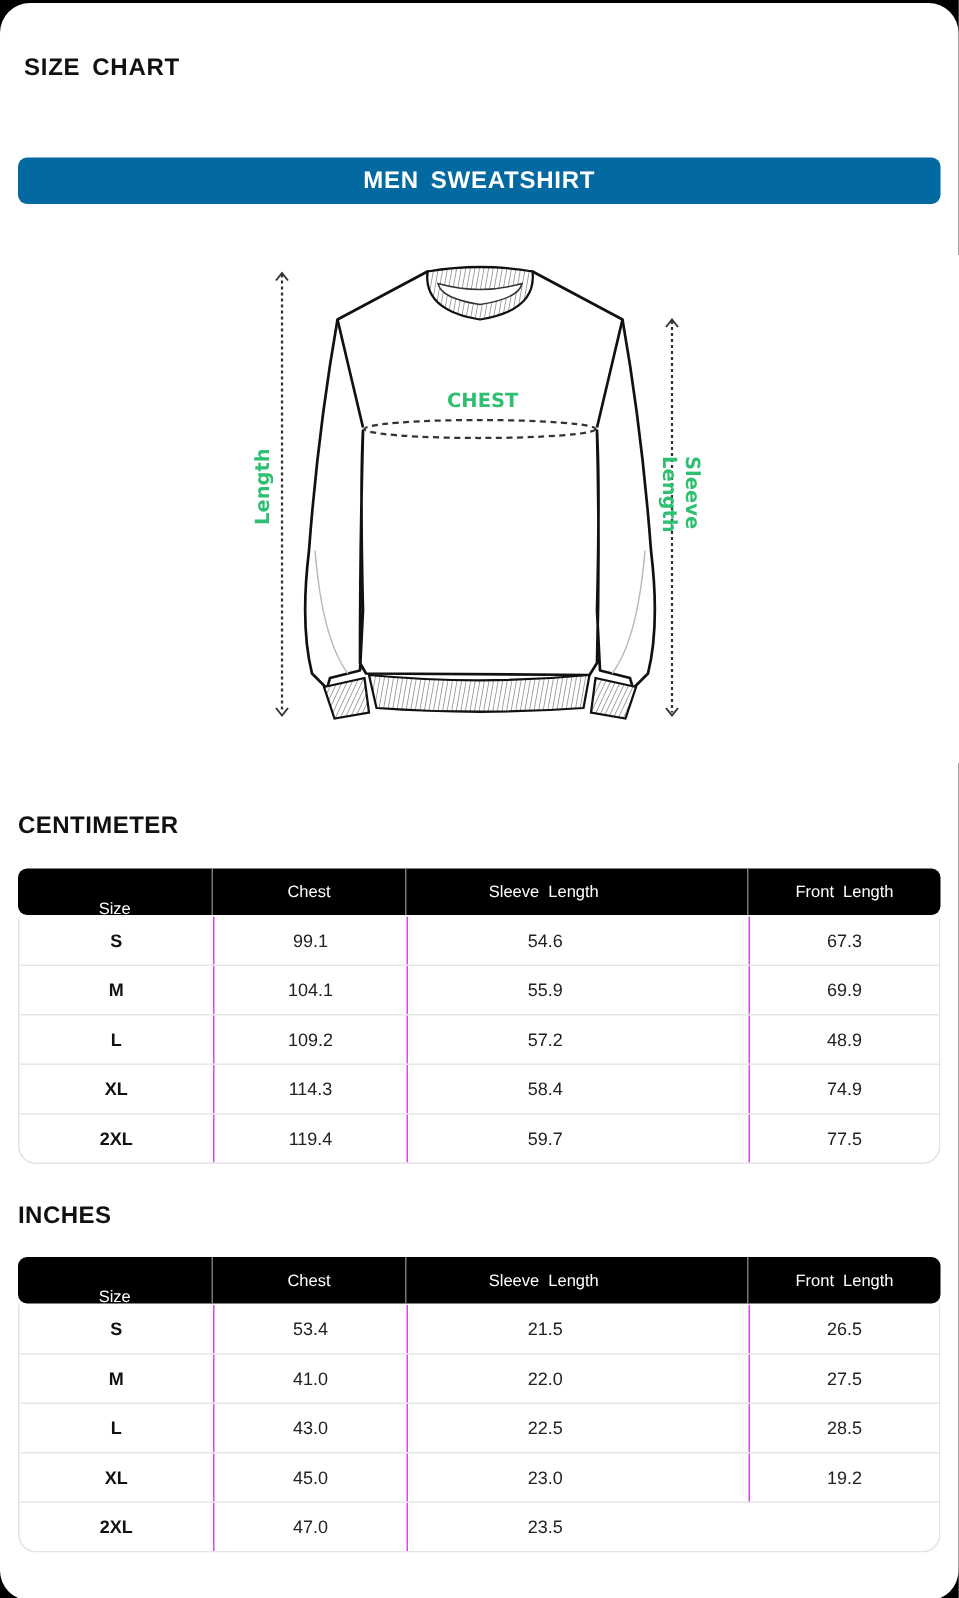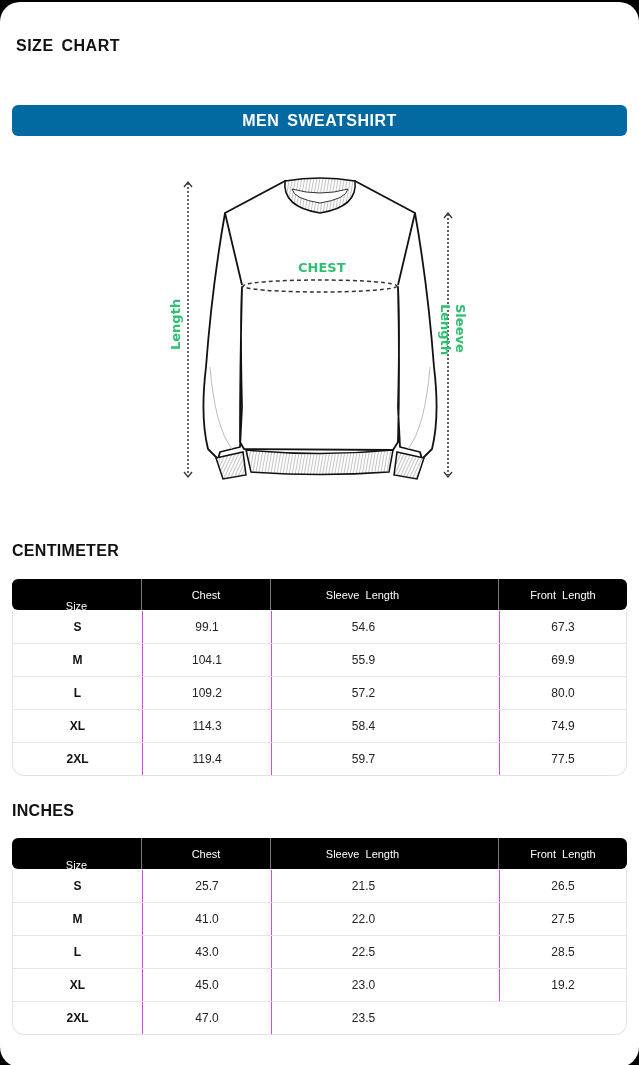--- a/index.html
+++ b/index.html
@@ -86,21 +86,21 @@
       <div class="row">
         <div class="c w1">M</div>
         <div class="c w2">104.1</div>
         <div class="c w3">55.9</div>
         <div class="c w4">69.9</div>
       </div>
       <div class="row">
         <div class="c w1">L</div>
         <div class="c w2">109.2</div>
         <div class="c w3">57.2</div>
-        <div class="c w4">80.0</div>
+        <div class="c w4">48.9</div>
       </div>
       <div class="row">
         <div class="c w1">XL</div>
         <div class="c w2">114.3</div>
         <div class="c w3">58.4</div>
         <div class="c w4">74.9</div>
       </div>
       <div class="row">
         <div class="c w1">2XL</div>
         <div class="c w2">119.4</div>
@@ -114,21 +114,21 @@
   <div class="tbl" style="top:836px;">
     <div class="thead">
       <div class="c w1">Size</div>
       <div class="c w2">Chest</div>
       <div class="c w3">Sleeve  Length</div>
       <div class="c w4">Front  Length</div>
     </div>
     <div class="tbody">
       <div class="row">
         <div class="c w1">S</div>
-        <div class="c w2">25.7</div>
+        <div class="c w2">53.4</div>
         <div class="c w3">21.5</div>
         <div class="c w4">26.5</div>
       </div>
       <div class="row">
         <div class="c w1">M</div>
         <div class="c w2">41.0</div>
         <div class="c w3">22.0</div>
         <div class="c w4">27.5</div>
       </div>
       <div class="row">

